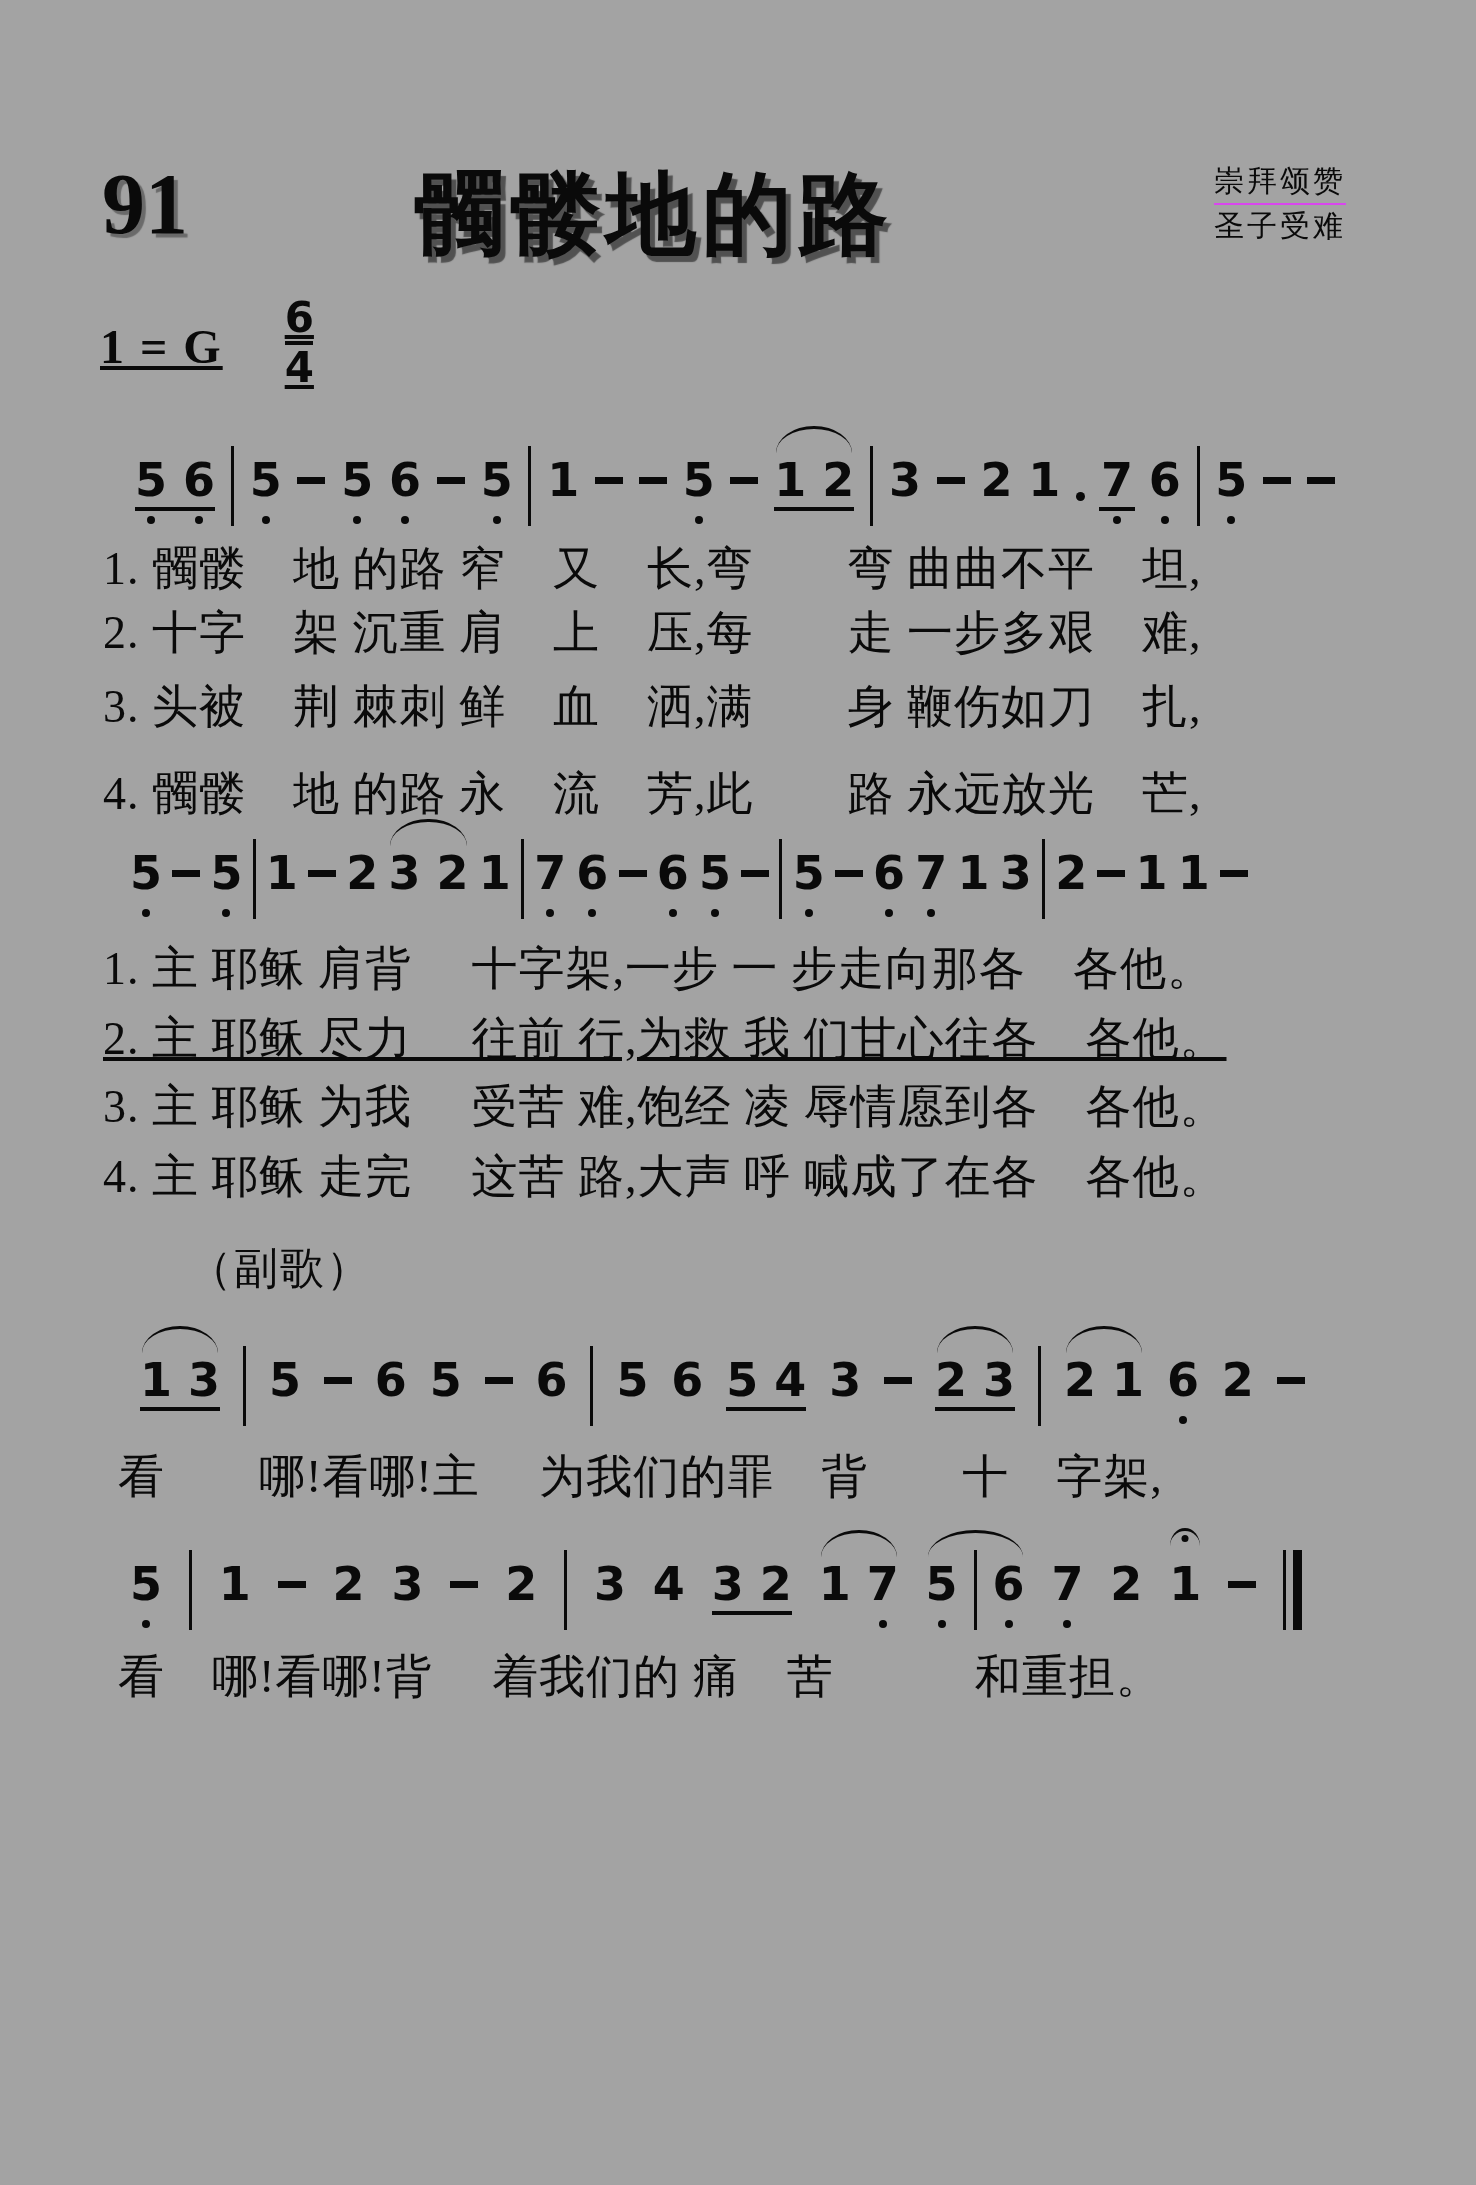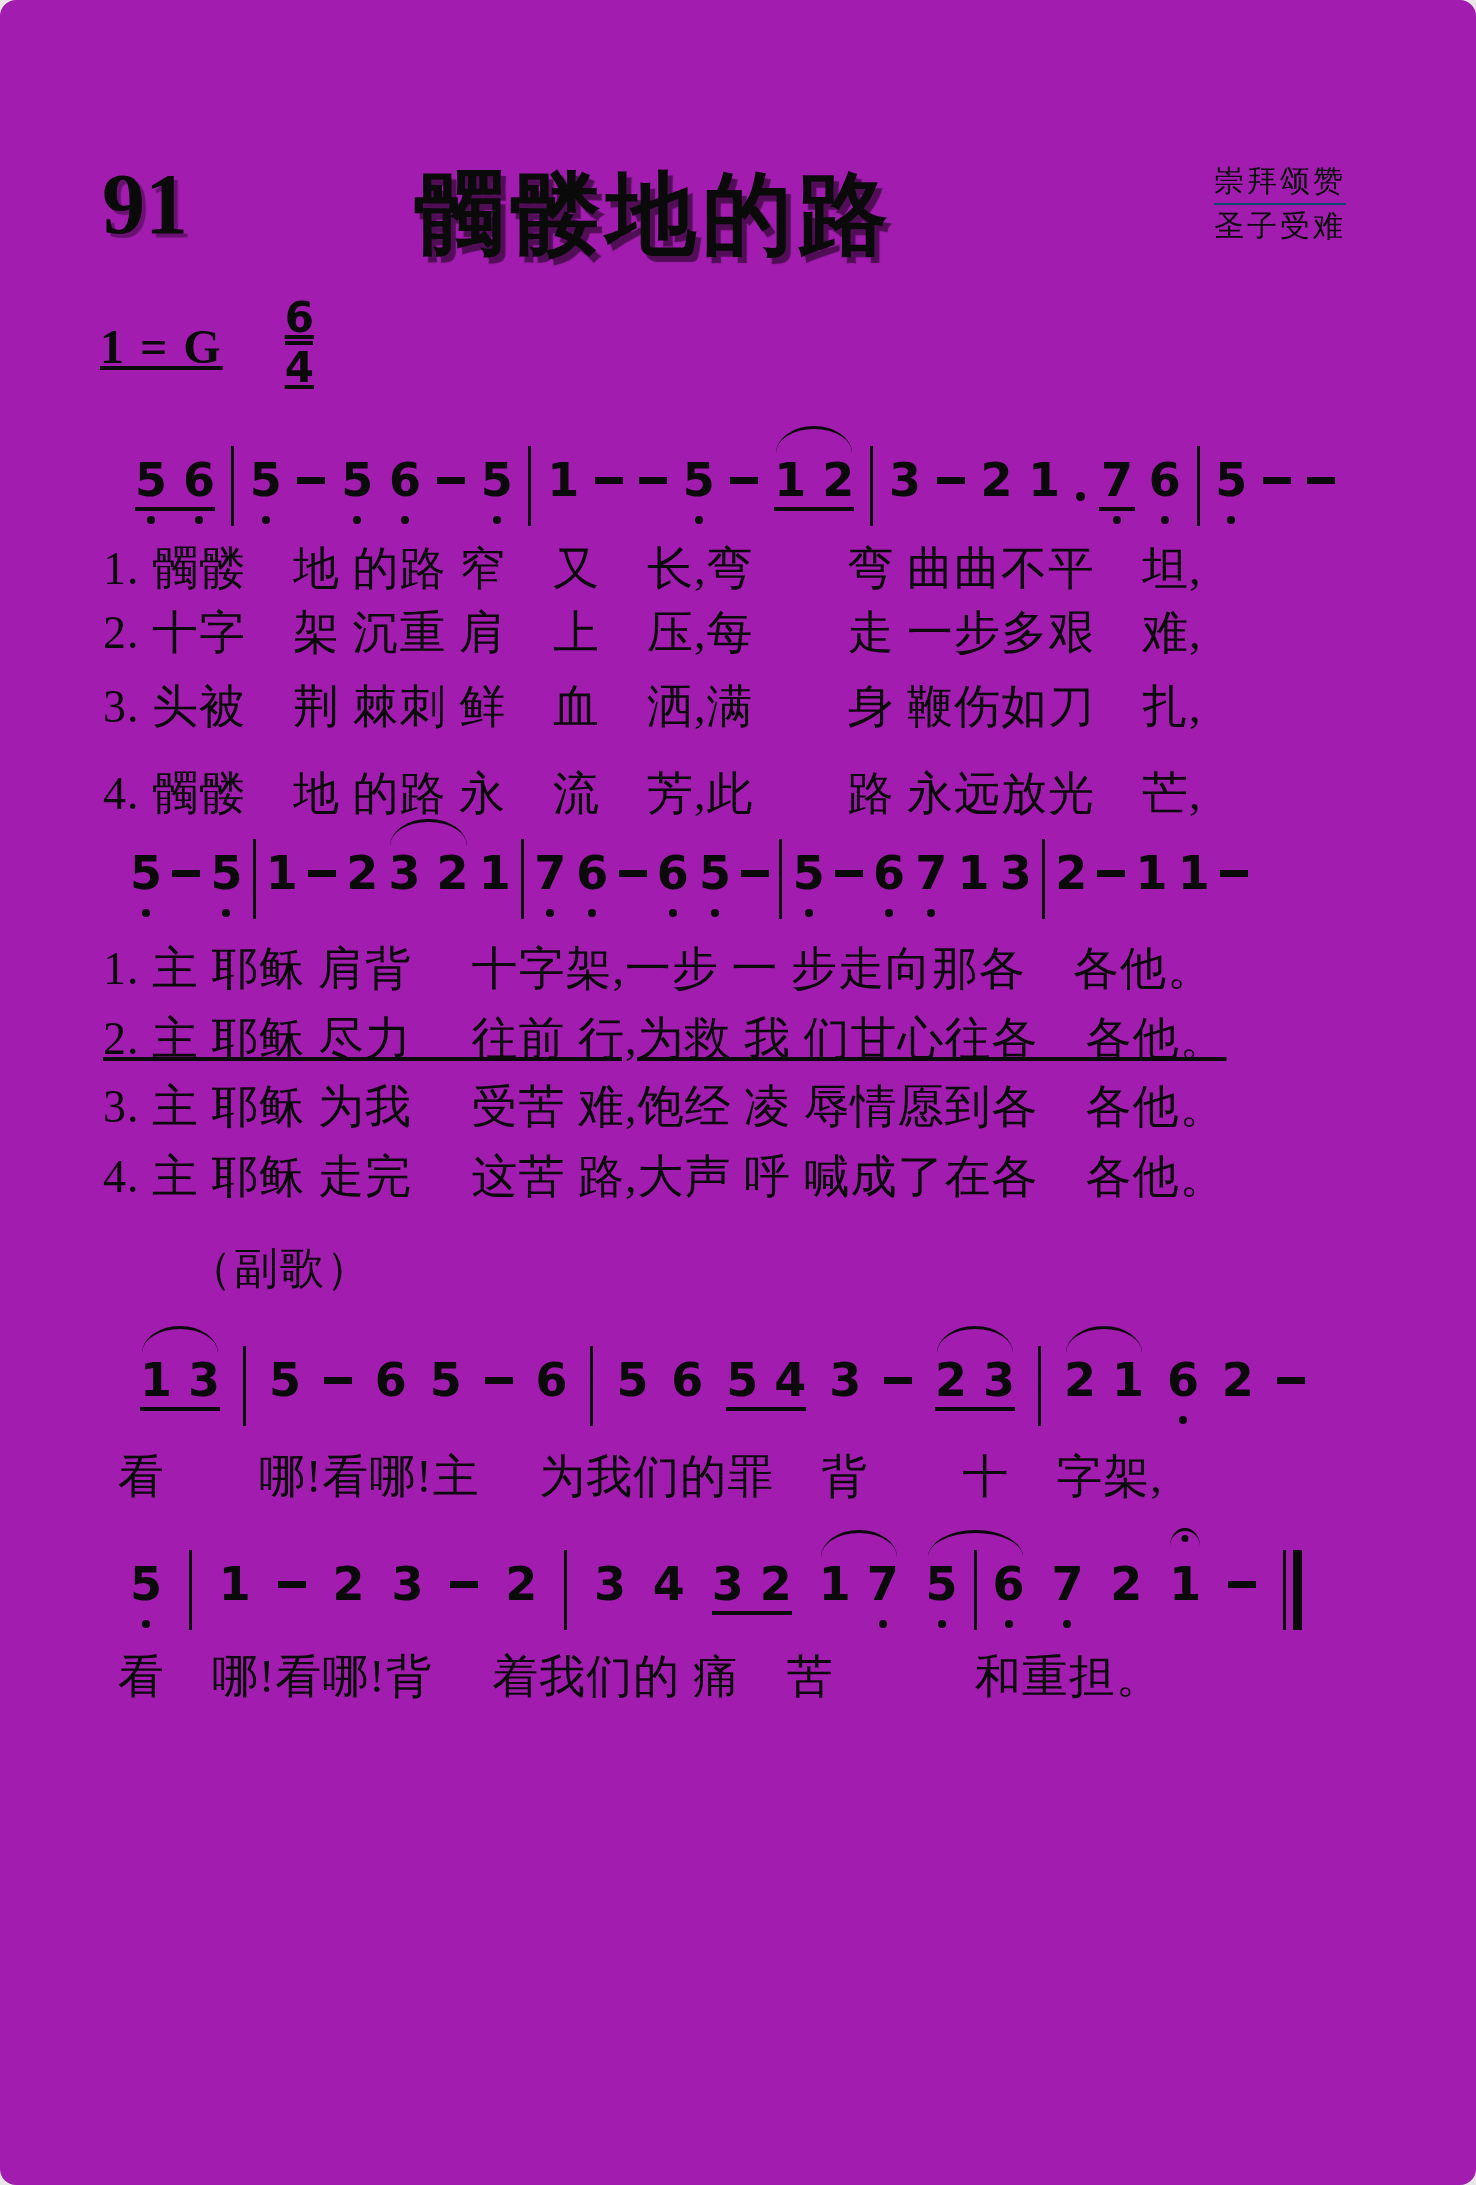--- a/index.html
+++ b/index.html
@@ -1,27 +1,27 @@
 <!DOCTYPE html>
 <html><head>
 <meta charset="utf-8">
 <style>
   html,body{margin:0;padding:0;background:#e8e8e8;}
-  #page{position:relative;width:1476px;height:2185px;background:#a21caf;overflow:hidden;
-        font-family:"Liberation Serif","DejaVu Serif",serif;color:#0a0a0a;border-radius:16px;}
+  #page{position:relative;width:1476px;height:2185px;background:#a3a3a3;overflow:hidden;
+        font-family:"Liberation Serif","DejaVu Serif",serif;color:#0a0a0a;}
 
   
   #hymn-number{position:absolute;left:102px;top:158px;
     font:700 86px/92px "Liberation Serif",serif;text-shadow:4px 4px 1px rgba(0,0,0,.35);}
   #hymn-title{position:absolute;left:0;top:166px;width:1308px;text-align:center;
     font:900 90px/98px "Liberation Serif",serif;letter-spacing:6px;
     text-shadow:5px 6px 1px rgba(0,0,0,.5);}
   #tags{position:absolute;left:1214px;top:160px;
     font:30px/42px "Liberation Serif",serif;letter-spacing:3px;}
-  #tags .tag-top{border-bottom:2px solid #0c4a6e;padding-bottom:1px;}
+  #tags .tag-top{border-bottom:2px solid #d946ef;padding-bottom:1px;}
 
   
   #keyrow{position:absolute;left:100px;top:318px;display:flex;align-items:flex-start;text-decoration:underline;}
   #key-label{font:700 48px/58px "Liberation Serif",serif;letter-spacing:2px;}
   #frac{margin-left:62px;margin-top:-20px;display:flex;flex-direction:column;align-items:center;
     font:600 42px/40px "DejaVu Sans","Liberation Sans",sans-serif;}
   #frac .fracbar{width:28px;height:4px;background:#0a0a0a;margin:3px 0;}
 
   
   .mrow{position:absolute;display:flex;justify-content:space-between;align-items:flex-start;}

